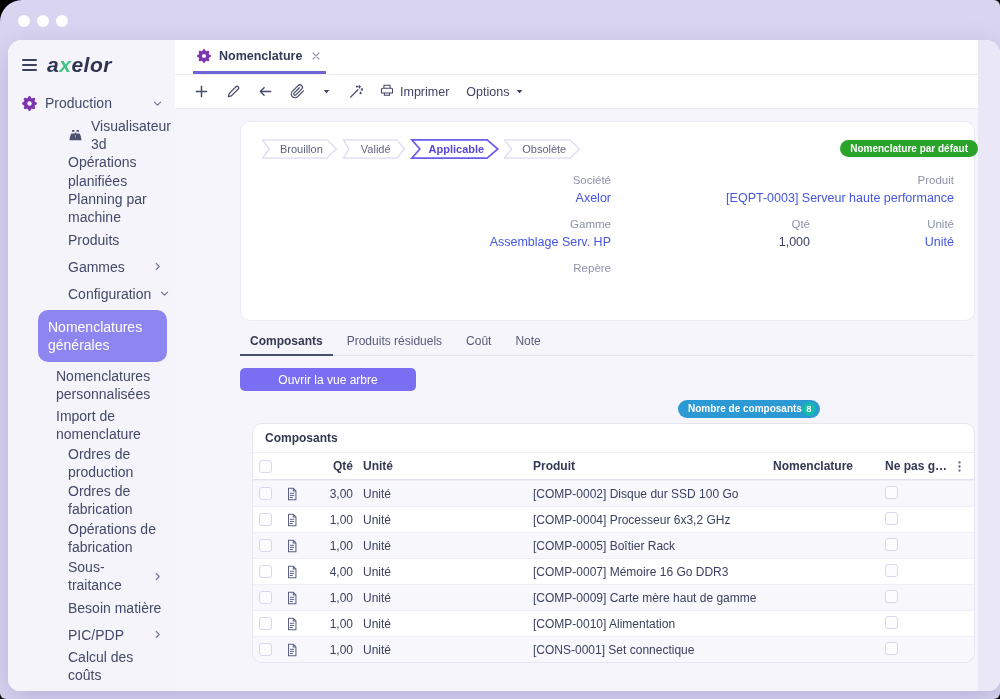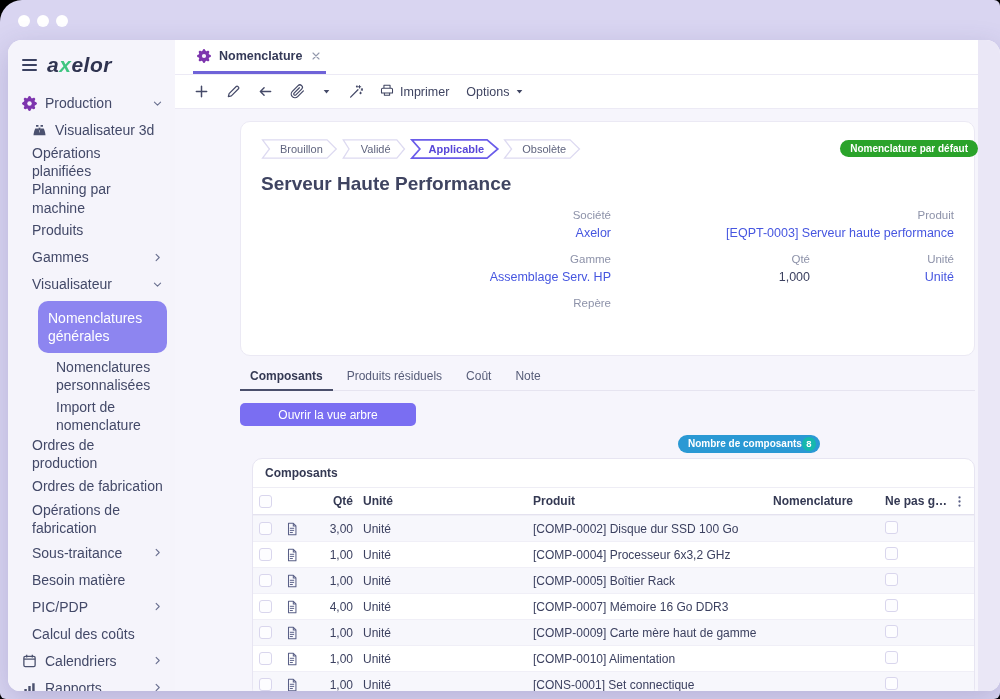--- a/index.html
+++ b/index.html
@@ -16,21 +16,21 @@
   
   .sidebar{width:167px;min-width:167px;background:#f5f4fb;height:100%;overflow:hidden;}
   .logo-row{display:flex;align-items:center;gap:10px;padding:12px 0 6px 14px;height:26px;}
   .hamburger{display:flex;flex-direction:column;gap:3px;cursor:pointer;}
   .hamburger i{display:block;width:15px;height:2px;background:#3b4161;border-radius:1px;}
   .logo{font-size:21px;font-weight:700;font-style:italic;color:#2f3350;letter-spacing:.5px;}
   .logo .lx{color:#3fc581;}
   .sb-list{padding-top:6px;}
   .sb-item{display:flex;align-items:center;gap:8px;min-height:27px;padding:0 12px 0 14px;
     font-size:14px;color:#434968;cursor:pointer;line-height:1.3;}
-  .sb-item.lvl1{padding-left:24px;}
+  .sb-item.lvl1{padding-left:60px;}
   .sb-item.lvl2{padding-left:48px;}
   .sb-item .icon{width:15px;height:15px;flex:0 0 15px;color:#4b516f;display:flex;align-items:center;}
   .sb-item .icon svg{width:15px;height:15px;}
   .sb-item[data-name="sidebar-item-production"] .icon{color:#7d35ae;}
   .sb-item .sb-label{flex:1;}
   .sb-item .chev{margin-left:auto;color:#6a7090;display:flex;}
   .sb-item .chev svg{width:11px;height:11px;}
   .sb-item.selected{background:#8d85f0;color:#fff;border-radius:10px;margin:3px 8px 3px 30px;
     padding:6px 10px;min-height:30px;}
   .sb-item.lvl2{min-height:40px;}
@@ -166,21 +166,21 @@
           </div>
           <div class="sb-item lvl1" data-name="sidebar-item-gammes">
             <span class="sb-label" data-name="sidebar-item-label">Gammes</span>
             <span class="chev" data-name="chevron-right-icon">
               <svg viewBox="0 0 16 16" xmlns="http://www.w3.org/2000/svg">
                 <path d="M6 3.5 10.5 8 6 12.5" fill="none" stroke="currentColor" stroke-width="1.6" stroke-linecap="round" stroke-linejoin="round"></path>
               </svg>
             </span>
           </div>
           <div class="sb-item lvl1" data-name="sidebar-item-nomenclatures">
-            <span class="sb-label" data-name="sidebar-item-label">Visualisateur</span>
+            <span class="sb-label" data-name="sidebar-item-label">Configuration</span>
             <span class="chev" data-name="chevron-down-icon">
               <svg viewBox="0 0 16 16" xmlns="http://www.w3.org/2000/svg">
                 <path d="M3.5 6 8 10.5 12.5 6" fill="none" stroke="currentColor" stroke-width="1.6" stroke-linecap="round" stroke-linejoin="round"></path>
               </svg>
             </span>
           </div>
           <div class="sb-item lvl2 selected" data-name="sidebar-item-nomenclatures-generales">
             <span class="sb-label" data-name="sidebar-item-label">Nomenclatures générales</span>
           </div>
           <div class="sb-item lvl2" data-name="sidebar-item-nomenclatures-personnalisees">
@@ -357,21 +357,20 @@
                 </svg>
                 <span class="step-label" data-name="status-step-label">Applicable</span>
               </span>
               <span class="step" data-name="status-step-obsolete">
                 <svg viewBox="0 0 100 24" preserveAspectRatio="none">
                   <path d="M2 2h84l12 10-12 10H2l9-10z" vector-effect="non-scaling-stroke"></path>
                 </svg>
                 <span class="step-label" data-name="status-step-label">Obsolète</span>
               </span>
             </div>
-          <div class="rec-title" data-name="record-title">Serveur Haute Performance</div>
           <div class="fgrid">
             <div>
               <div class="field" data-name="field-societe">
                 <div class="flabel">Société</div>
                 <div class="fvalue link" data-name="societe-link">Axelor</div>
               </div>
               <div class="field" data-name="field-gamme">
                 <div class="flabel">Gamme</div>
                 <div class="fvalue link" data-name="gamme-link">Assemblage Serv. HP</div>
               </div>

